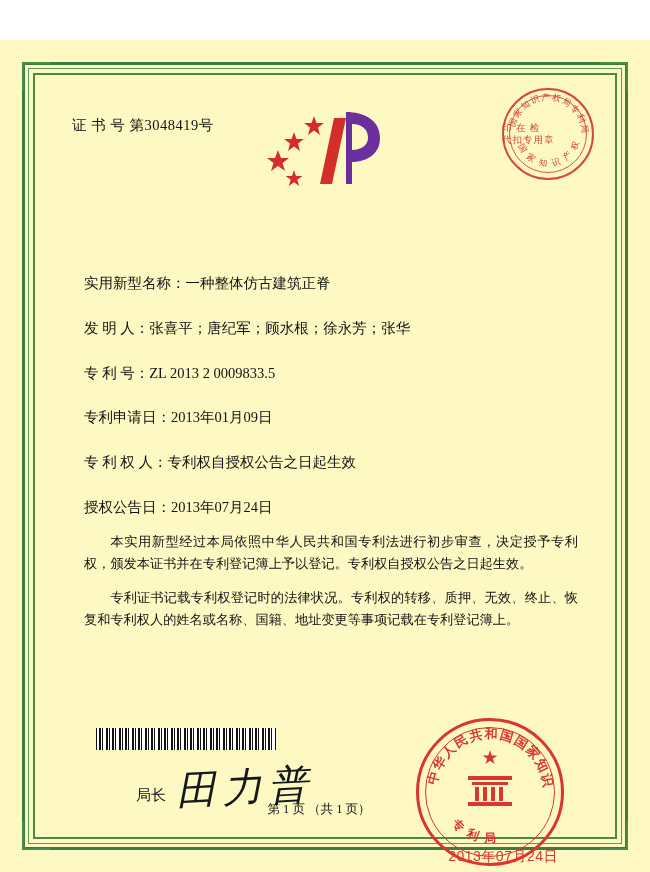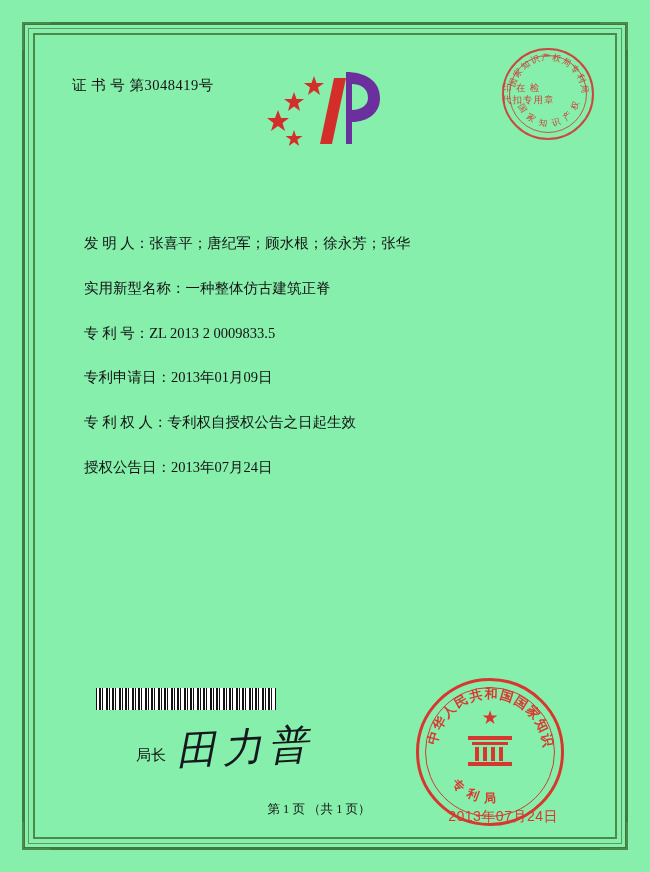--- a/index.html
+++ b/index.html
@@ -12,21 +12,22 @@
     height: 872px;
     font-family: "Liberation Serif", serif;
     color: #1a1a1a;
     position: relative;
     overflow: hidden;
   }
 
   .page {
     position: absolute;
     inset: 0;
-    background: #86efac;
+    background: #fef9c3;
+    margin-top: 40px;
   }
 
   
   .border-outer {
     position: absolute;
     left: 22px;
     top: 22px;
     right: 22px;
     bottom: 22px;
     border: 3px solid #3f7b3f;
@@ -323,40 +324,42 @@
       </svg>
       <div class="mid">
         <div>印 在 检</div>
         <div>代扣专用章</div>
       </div>
     </div>
 
 
     <div class="fields">
       <div class="field-row">
+        <span class="field-label">实用新型名称：</span><span class="field-value">一种整体仿古建筑正脊</span>
+      </div>
+      <div class="field-row">
         <span class="field-label">发 明 人：</span><span class="field-value">张喜平；唐纪军；顾水根；徐永芳；张华</span>
       </div>
       <div class="field-row">
-        <span class="field-label">实用新型名称：</span><span class="field-value">一种整体仿古建筑正脊</span>
-      </div>
-      <div class="field-row">
         <span class="field-label">专 利 号：</span><span class="field-value">ZL 2013 2 0009833.5</span>
       </div>
       <div class="field-row">
         <span class="field-label">专利申请日：</span><span class="field-value">2013年01月09日</span>
       </div>
       <div class="field-row">
         <span class="field-label">专 利 权 人：</span><span class="field-value">专利权自授权公告之日起生效</span>
       </div>
       <div class="field-row">
         <span class="field-label">授权公告日：</span><span class="field-value">2013年07月24日</span>
       </div>
     </div>
 
     <div class="paras">
+      <p class="para">本实用新型经过本局依照中华人民共和国专利法进行初步审查，决定授予专利权，颁发本证书并在专利登记簿上予以登记。专利权自授权公告之日起生效。</p>
+      <p class="para">专利证书记载专利权登记时的法律状况。专利权的转移、质押、无效、终止、恢复和专利权人的姓名或名称、国籍、地址变更等事项记载在专利登记簿上。</p>
     </div>
 
     <div class="barcode"></div>
 
     <div class="sig-label">局长</div>
     <div class="signature">田力普</div>
 
     <div class="seal-main">
       <div class="ring"></div>
       <div class="ring-in"></div>

